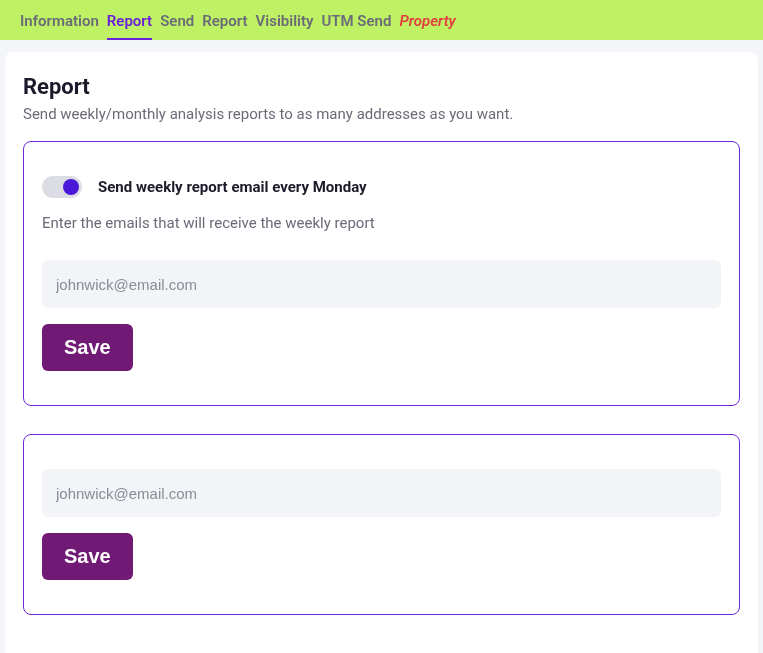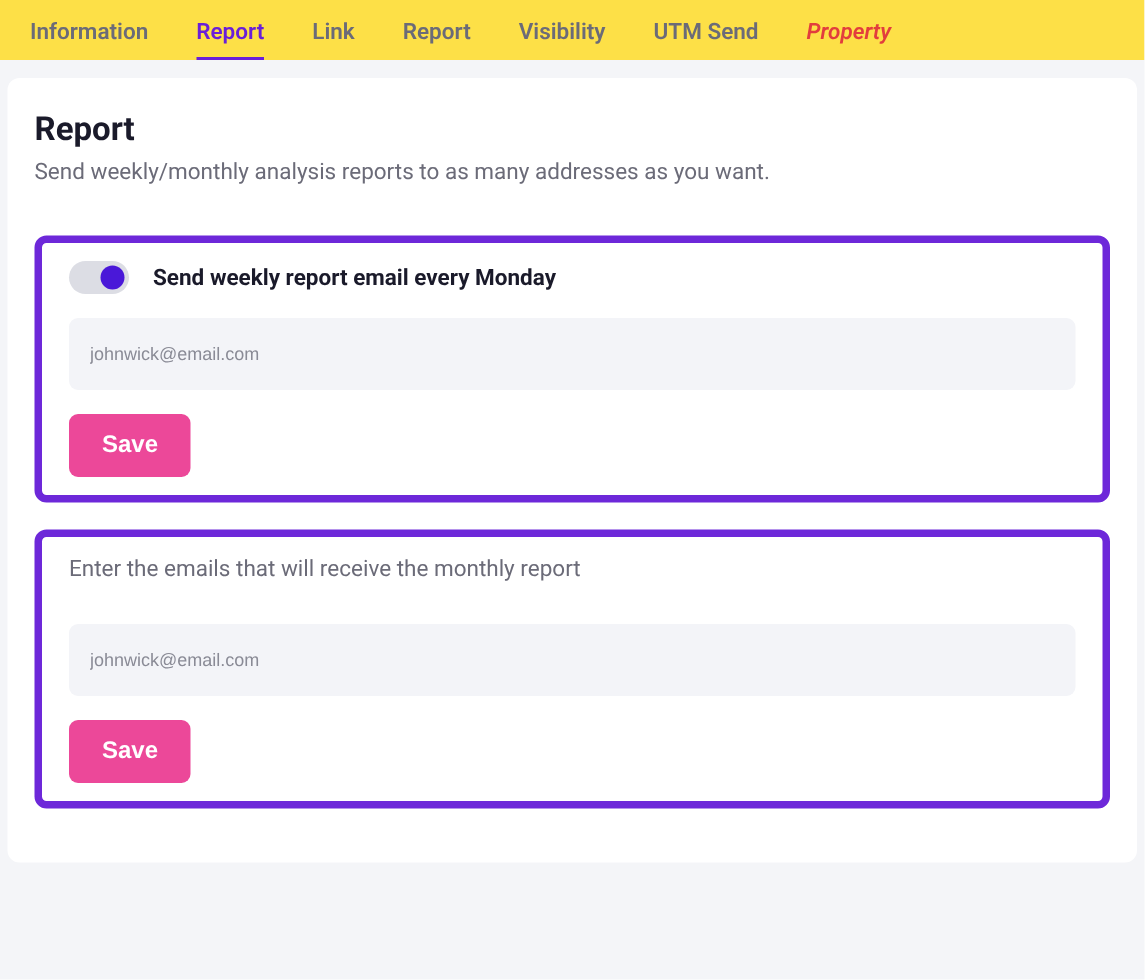--- a/index.html
+++ b/index.html
@@ -5,23 +5,23 @@
     * { box-sizing: border-box; margin: 0; padding: 0; }
     body {
       font-family: -apple-system, BlinkMacSystemFont, "Segoe UI", Roboto, Arial, sans-serif;
       background: #f4f5f8;
       width: 763px;
       height: 653px;
       overflow: hidden;
     }
     .tabs {
       display: flex;
-      gap: 32px;
+      gap: 8px;
       padding: 12px 20px 0 20px;
-      background: #fde047;
+      background: #bef264;
     }
     .tab {
       font-size: 15px;
       font-weight: 600;
       color: #6b6b78;
       padding-bottom: 8px;
       cursor: pointer;
       border-bottom: 2px solid transparent;
     }
     .tab.active {
@@ -40,27 +40,27 @@
     }
     .page-title {
       font-size: 22px;
       font-weight: 700;
       color: #1a1a2a;
       margin-bottom: 6px;
     }
     .page-subtitle {
       font-size: 15px;
       color: #6b6b78;
-      margin-bottom: 34px;
+      margin-bottom: 18px;
     }
     .report-block {
-      border: 5px solid #6d28d9;
+      border: 1px solid #6d28d9;
       border-radius: 8px;
-      padding: 12px 18px;
-      margin-bottom: 18px;
+      padding: 34px 18px;
+      margin-bottom: 28px;
     }
     .toggle-row {
       display: flex;
       align-items: center;
       gap: 16px;
       margin-bottom: 16px;
     }
     .toggle {
       position: relative;
       width: 40px;
@@ -89,65 +89,65 @@
       color: #6b6b78;
       margin-bottom: 28px;
     }
     .email-input {
       width: 100%;
       height: 48px;
       background: #f3f4f8;
       border: none;
       border-radius: 6px;
       padding: 0 14px;
-      font-size: 12px;
+      font-size: 15px;
       color: #333;
       margin-bottom: 16px;
       outline: none;
     }
     .email-input::placeholder {
       color: #8a8b96;
     }
     .save-btn {
-      background: #ec4899;
+      background: #701a75;
       color: #ffffff;
       border: none;
       border-radius: 6px;
       padding: 12px 22px;
-      font-size: 16px;
+      font-size: 20px;
       font-weight: 600;
       cursor: pointer;
     }
   </style>
 </head>
 <body>
 
 <div class="tabs">
   <div class="tab">Information</div>
   <div class="tab active">Report</div>
-  <div class="tab">Link</div>
+  <div class="tab">Send</div>
   <div class="tab">Report</div>
   <div class="tab">Visibility</div>
   <div class="tab">UTM Send</div>
   <div class="tab alert">Property</div>
 </div>
 
 <div class="main-card">
   <h1 class="page-title">Report</h1>
   <p class="page-subtitle">Send weekly/monthly analysis reports to as many addresses as you want.</p>
 
   <div class="report-block">
     <div class="toggle-row">
       <div class="toggle">
         <div class="toggle-knob"></div>
       </div>
       <div class="toggle-label">Send weekly report email every Monday</div>
     </div>
+    <p class="helper">Enter the emails that will receive the weekly report</p>
     <input class="email-input" type="text" placeholder="johnwick@email.com" style="">
     <button class="save-btn">Save</button>
   </div>
 
   <div class="report-block">
-    <p class="helper">Enter the emails that will receive the monthly report</p>
     <input class="email-input" type="text" placeholder="johnwick@email.com" style="">
     <button class="save-btn">Save</button>
   </div>
 </div>
 
 </body></html>

